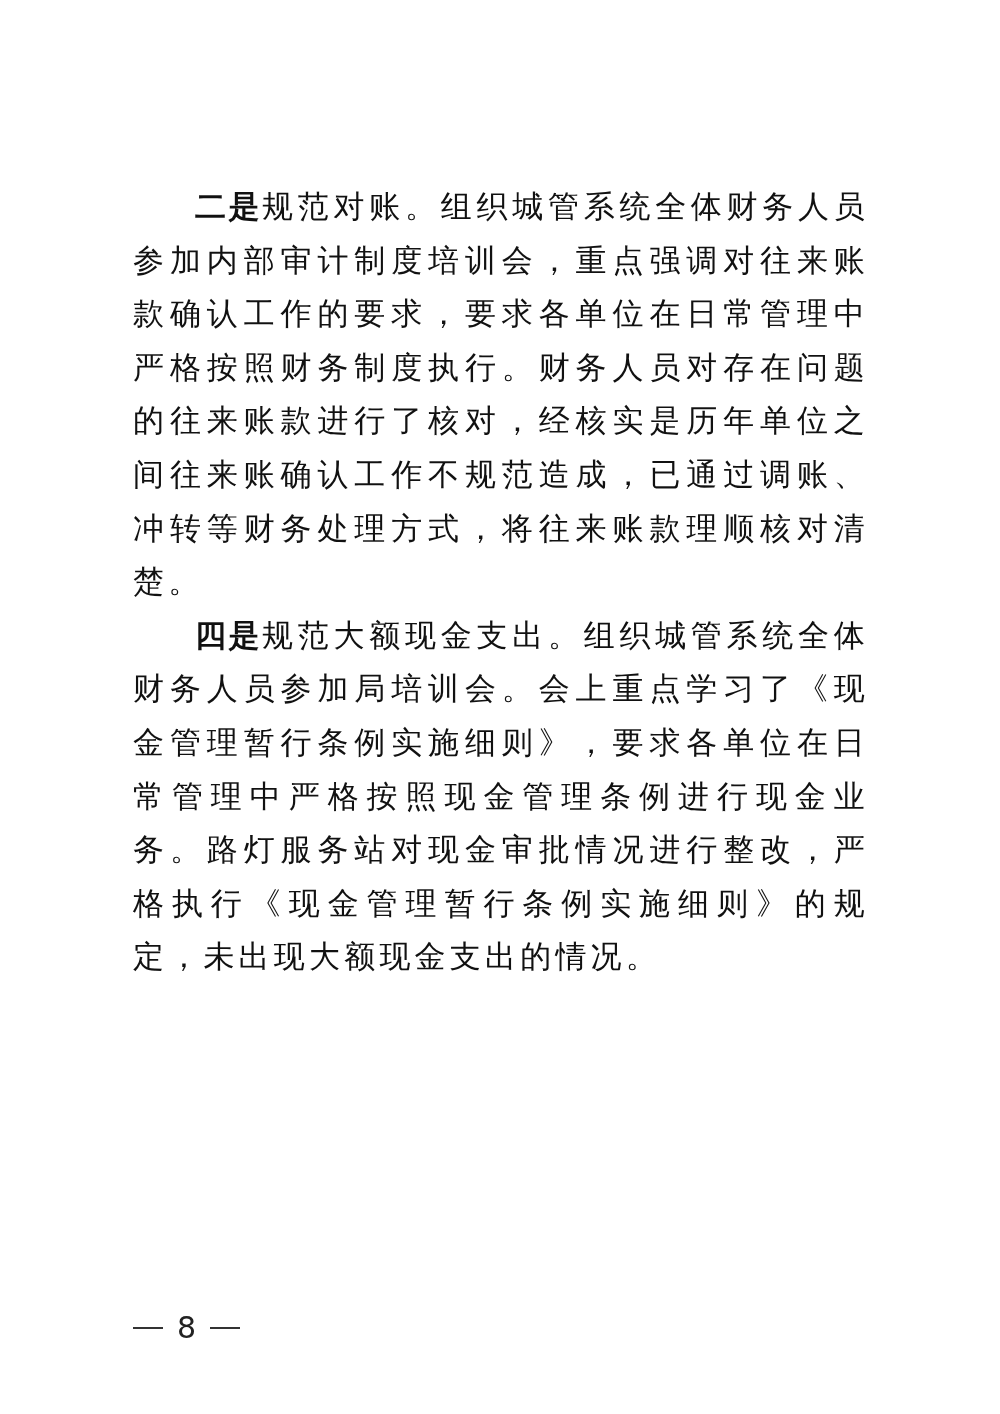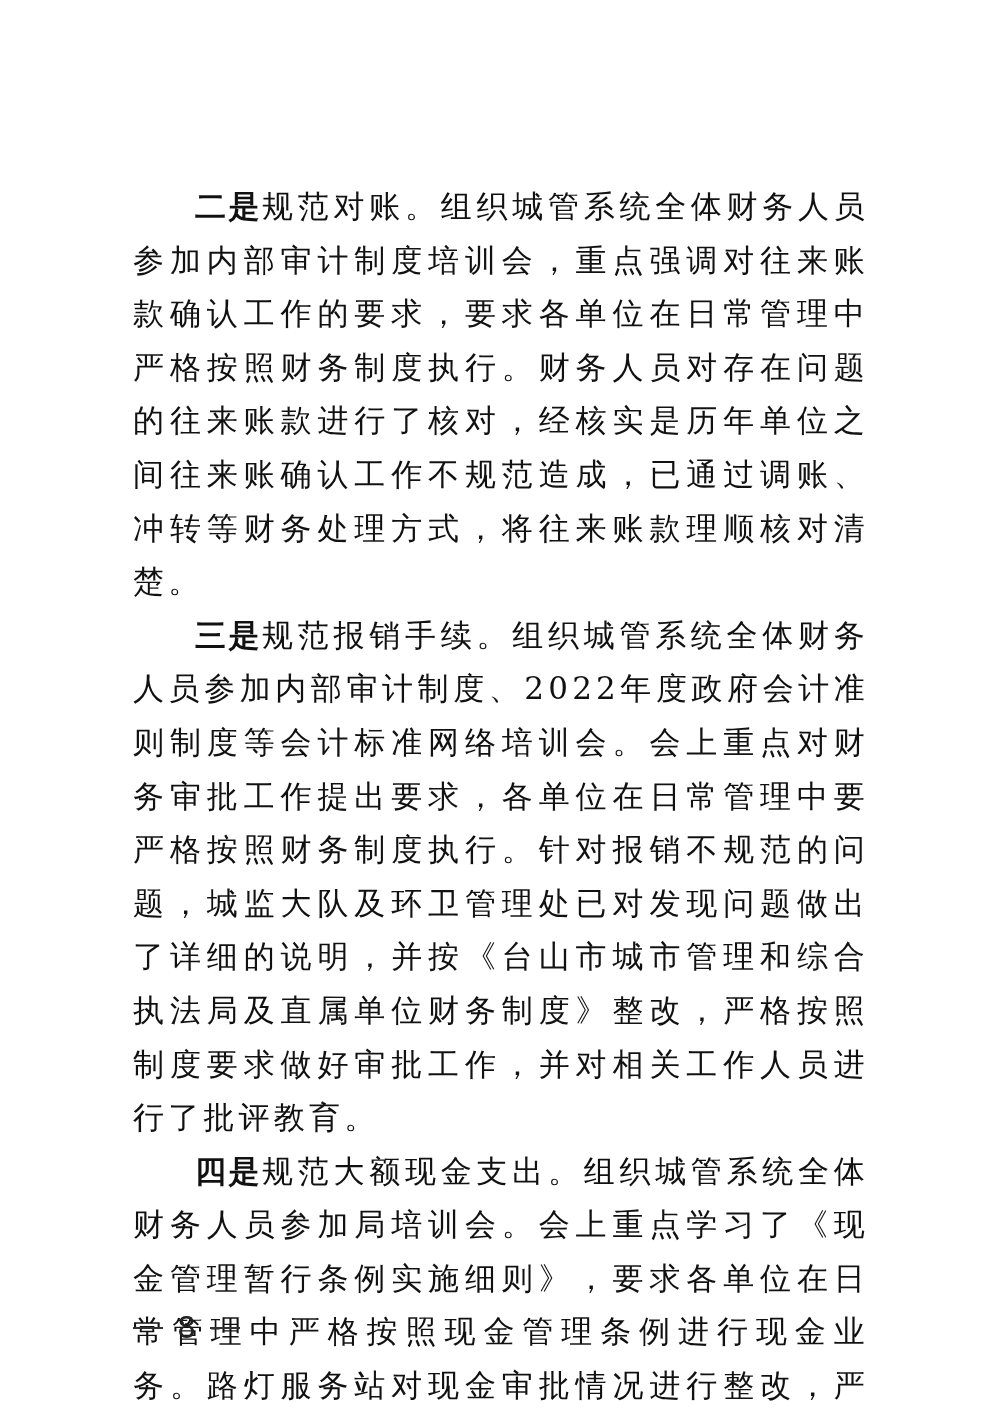--- a/index.html
+++ b/index.html
@@ -20,21 +20,20 @@
     font-size: 30px; color: #222; display: flex; align-items: center; gap: 14px;
   }
   .dash { display: inline-block; width: 30px; height: 2px; background: #333; }
 </style>
 </head>
 <body>
 
 <div class="page">
   <div class="body-text">
     <p class="para"><span class="lead">二是</span><span>规范对账。组织城管系统全体财务人员参加内部审计制度培训会，重点强调对往来账款确认工作的要求，要求各单位在日常管理中严格按照财务制度执行。财务人员对存在问题的往来账款进行了核对，经核实是历年单位之间往来账确认工作不规范造成，已通过调账、冲转等财务处理方式，将往来账款理顺核对清楚。</span></p>
-    <p class="para"><span class="lead">三是</span><span>规范报销手续。组织城管系统全体财务人员参加内部审计制度、2022年度政府会计准则制度等会计标准网络培训会。会上重点对财务审批工作提出要求，各单位在日常管理中要严格按照财务制度执行。针对报销不规范的问题，城监大队及环卫管理处已对发现问题做出了详细的说明，并按《台山市城市管理和综合执法局及直属单位财务制度》整改，严格按照制度要求做好审批工作，并对相关工作人员进行了批评教育。</span></p>
     <p class="para"><span class="lead">四是</span><span>规范大额现金支出。组织城管系统全体财务人员参加局培训会。会上重点学习了《现金管理暂行条例实施细则》，要求各单位在日常管理中严格按照现金管理条例进行现金业务。路灯服务站对现金审批情况进行整改，严格执行《现金管理暂行条例实施细则》的规定，未出现大额现金支出的情况。</span></p>
   </div>
 
   <div class="page-number">
     <span class="dash"></span>
     <span>8</span>
     <span class="dash"></span>
   </div>
 </div>
 

